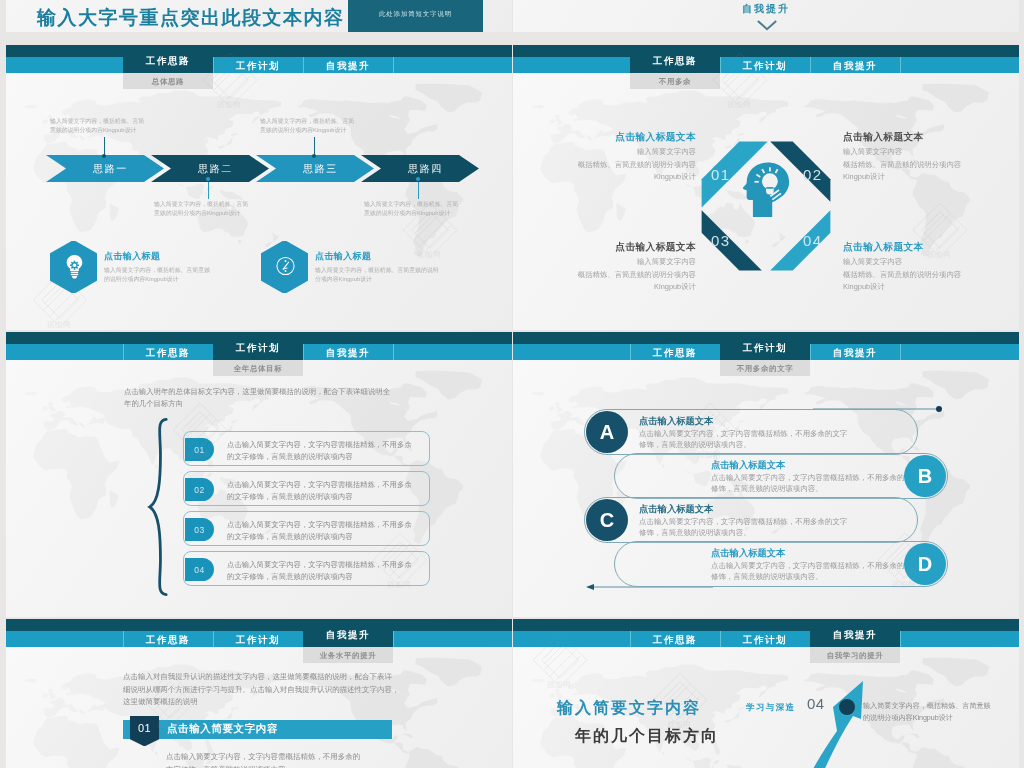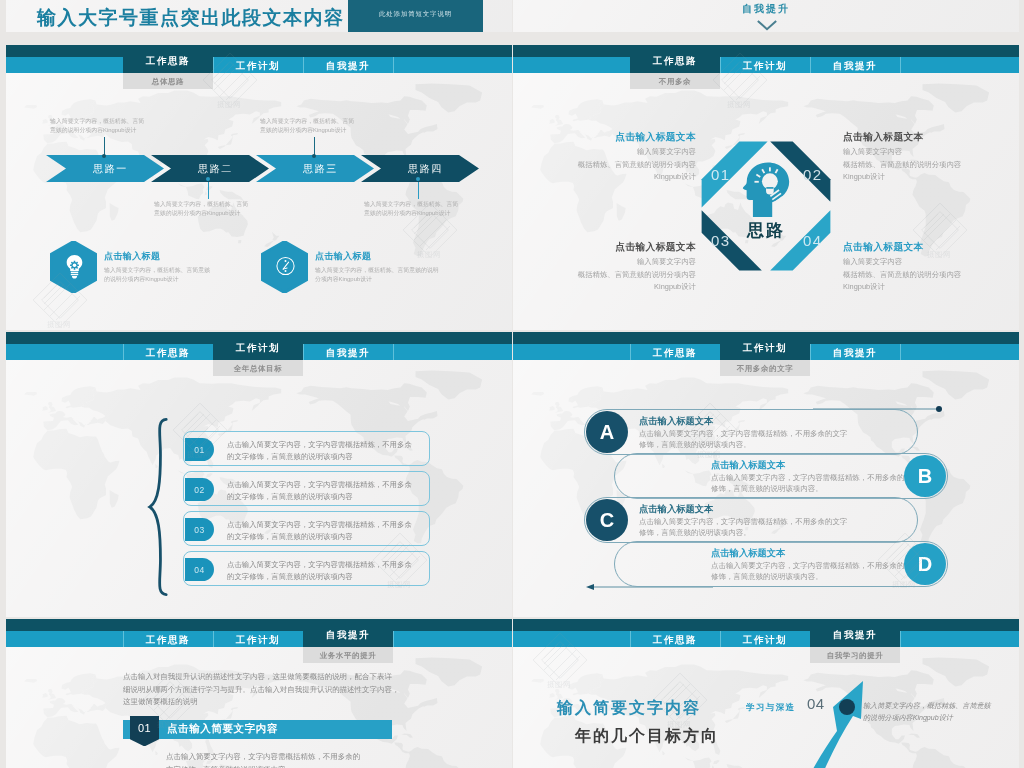--- a/index.html
+++ b/index.html
@@ -132,21 +132,21 @@
   .s6q1{position:absolute;left:44px;top:79px;font-size:16px;font-weight:bold;color:#2a8fb5;
         letter-spacing:2px;z-index:3;}
   .s6q2{position:absolute;left:62px;top:107px;font-size:16px;font-weight:bold;color:#3b3b3b;
         letter-spacing:2px;z-index:3;}
   .s6lbl{position:absolute;left:233px;top:83px;font-size:8.5px;font-weight:bold;color:#2a9cc4;
          letter-spacing:1.4px;z-index:4;}
   .s6num{position:absolute;left:294px;top:76px;font-size:15px;color:#5a6e78;letter-spacing:.5px;z-index:4;}
   .s6dot{position:absolute;left:326px;top:80px;width:16px;height:16px;border-radius:50%;
          background:#123f55;z-index:5;}
   .s6body{position:absolute;left:350px;top:81px;font-size:7.1px;line-height:12px;color:#8a8a8a;
-          white-space:pre;letter-spacing:0;z-index:4;font-style:italic;}
+          white-space:pre;letter-spacing:0;z-index:4;}
 </style>
 </head>
 <body>
 
 <svg width="0" height="0" style="position:absolute" aria-hidden="true">
  <defs>
   <g id="worldmap">
    <path d="M37.3 89.5 L37.9 94.8 L41.3 98.3 L46.7 97.3 L50.1 94.9 L53.2 90.9 L54.9 88.9 L58.6 88.5 L62.0 88.3 L64.9 91.7 L68.7 93.3 L72.4 92.8 L69.3 89.8 L66.2 86.4 L66.5 86.0 L72.4 89.8 L73.7 92.1 L74.3 93.7 L78.1 95.8 L79.3 92.3 L82.5 92.9 L84.4 92.1 L86.6 91.8 L91.9 90.8 L96.9 92.1 L99.4 88.9 L98.8 84.5 L96.9 85.8 L93.1 86.7 L91.3 87.8 L88.8 85.0 L87.5 85.1 L86.5 86.8 L85.2 88.3 L84.4 88.7 L85.0 89.2 L83.7 90.3 L82.5 91.7 L78.1 93.3 L75.6 90.8 L72.4 89.5 L69.3 87.7 L66.8 86.4 L66.2 86.3 L65.5 85.1 L64.3 85.0 L60.5 85.8 L56.7 85.1 L58.6 83.9 L59.5 82.1 L58.6 81.4 L56.7 79.5 L54.2 78.9 L53.0 78.9 L51.1 79.6 L49.2 81.4 L47.3 81.4 L43.5 82.6 L44.2 84.1 L47.9 85.8 L47.3 88.3 L46.9 89.0Z"></path>
    <path d="M61.1 76.3 L64.9 75.1 L66.8 75.7 L72.4 75.1 L73.7 75.1 L74.9 74.5 L78.1 73.2 L75.6 71.3 L79.3 70.9 L84.4 68.8 L86.9 68.2 L88.1 65.7 L86.9 61.3 L85.6 60.0 L86.9 58.1 L89.4 55.6 L84.4 54.3 L77.5 55.0 L71.8 56.2 L68.0 58.1 L65.5 60.6 L64.3 63.1 L60.5 63.8 L56.1 65.7 L55.5 69.4 L59.2 70.7 L62.4 68.8 L63.6 70.4 L64.9 73.2 L63.0 74.1 L60.5 74.5 L59.5 75.7Z"></path>
    <path d="M41.9 80.7 L45.4 79.9 L50.2 79.0 L48.6 76.3 L47.9 75.0 L45.4 74.5 L46.7 72.6 L45.4 69.9 L42.9 70.1 L41.9 71.9 L43.5 73.8 L42.9 75.7 L44.2 76.6 L44.8 78.9Z"></path>
@@ -325,21 +325,20 @@
       <line x1="78" y1="17" x2="73.5" y2="25"></line>
       <line x1="34" y1="28" x2="42" y2="33"></line>
       <line x1="30" y1="43" x2="39" y2="43"></line>
     </g>
     <g stroke="#f1f1f1" stroke-width="3.6" stroke-linecap="butt">
       <line x1="63" y1="73" x2="81" y2="60"></line>
       <line x1="67" y1="80" x2="85" y2="67"></line>
       <line x1="71" y1="87" x2="89" y2="74"></line>
     </g>
   </svg>
-  <div class="octlabel">思路</div>
 
   <div class="ttl q q1t">点击输入标题文本</div>
   <div class="cap q q1b">输入简要文字内容
 概括精炼、言简意赅的说明分项内容
 Kingpub设计</div>
   <div class="ttl q q2t">点击输入标题文本</div>
   <div class="cap q q2b">输入简要文字内容
 概括精炼、言简意赅的说明分项内容
 Kingpub设计</div>
   <div class="ttl q q3t">点击输入标题文本</div>
@@ -365,20 +364,22 @@
     <div class="act" style="left:207px"></div>
     <div class="dv" style="left:117px"></div>
     <div class="dv" style="left:297px"></div>
     <div class="dv" style="left:387px"></div>
     <div class="tab" style="left:117px">工作思路</div>
     <div class="tab on" style="left:207px">工作计划</div>
     <div class="tab" style="left:297px">自我提升</div>
     <div class="sub" style="left:207px">全年总体目标</div>
   </div>
 
+  <div class="s3intro">点击输入明年的总体目标文字内容，这里做简要概括的说明，配合下表详细说明全
+年的几个目标方向</div>
 
   <svg class="s3brace" viewBox="0 0 24 220">
     <path d="M22 3 C10 4 15 20 15 46 C15 78 13 103 2 110 C13 117 15 142 15 174 C15 200 10 216 22 217" fill="none" stroke="#17506a" stroke-width="3.4" stroke-linecap="round"></path>
   </svg>
 
   <div class="s3row" style="top:99px">
     <div class="s3badge">01</div>
     <div class="s3text">点击输入简要文字内容，文字内容需概括精炼，不用多余
 的文字修饰，言简意赅的说明该项内容</div>
   </div>

